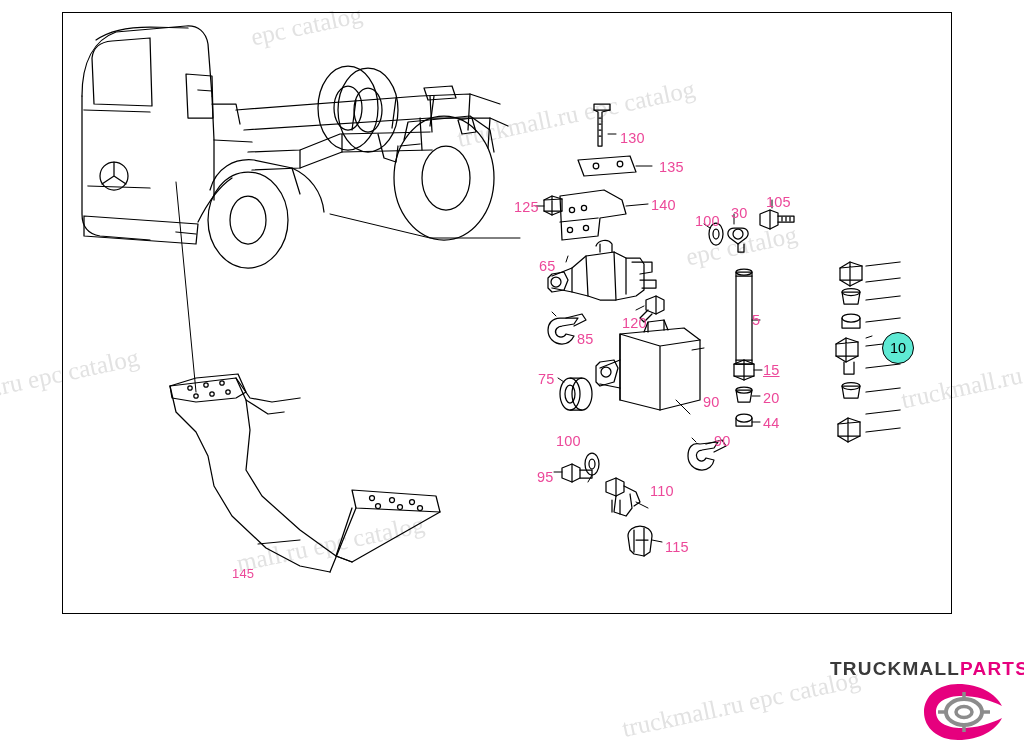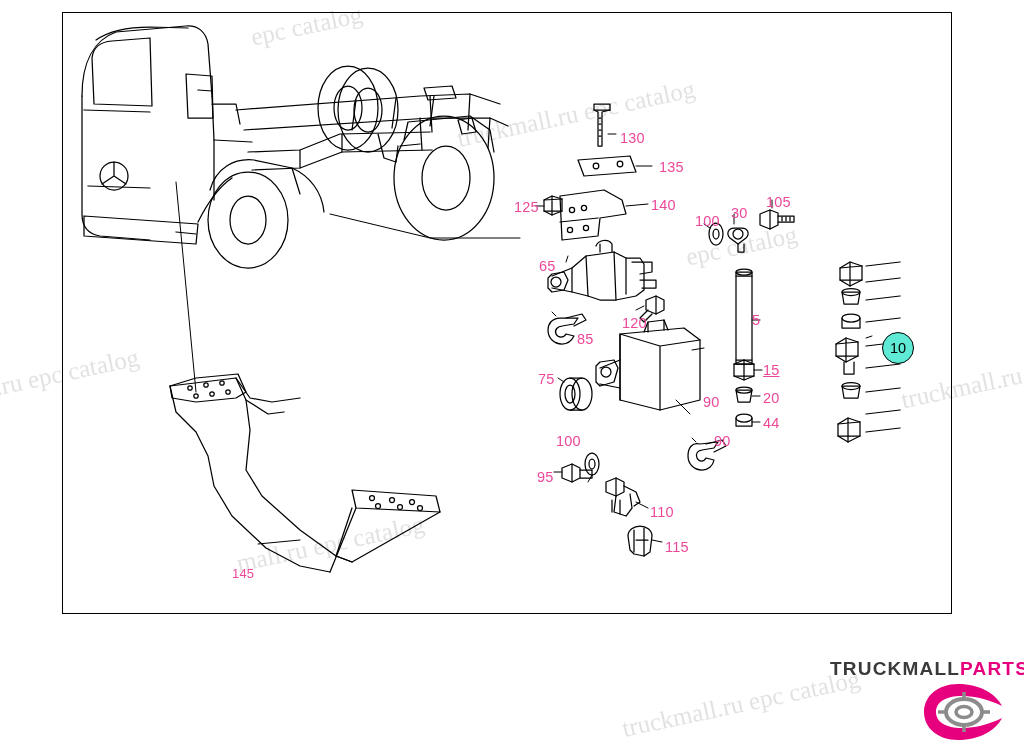--- a/index.html
+++ b/index.html
@@ -325,21 +325,21 @@
     <div class="lbl" style="left:536px;top:331px;margin-left:41px;">85</div>
     <div class="lbl" style="left:622px;top:315px;">120</div>
     <div class="lbl" style="left:763px;top:362px;text-decoration:underline;">15</div>
     <div class="lbl" style="left:538px;top:371px;">75</div>
     <div class="lbl" style="left:763px;top:390px;">20</div>
     <div class="lbl" style="left:703px;top:394px;">90</div>
     <div class="lbl" style="left:763px;top:415px;">44</div>
     <div class="lbl" style="left:556px;top:433px;">100</div>
     <div class="lbl" style="left:670px;top:433px;margin-left:44px;">90</div>
     <div class="lbl" style="left:537px;top:469px;">95</div>
-    <div class="lbl" style="left:650px;top:504px;">110</div>
+    <div class="lbl" style="left:650px;top:483px;">110</div>
     <div class="lbl" style="left:665px;top:539px;">115</div>
     <div class="lbl big" style="left:232px;top:538px;">145</div>
 
     <div class="circ" style="left:882px;top:332px;">10</div>
   </div>
 
   <div class="logo">
     <div class="logo-text">
       <span>TRUCKMALL</span><span class="pink">PARTS</span>
     </div>

